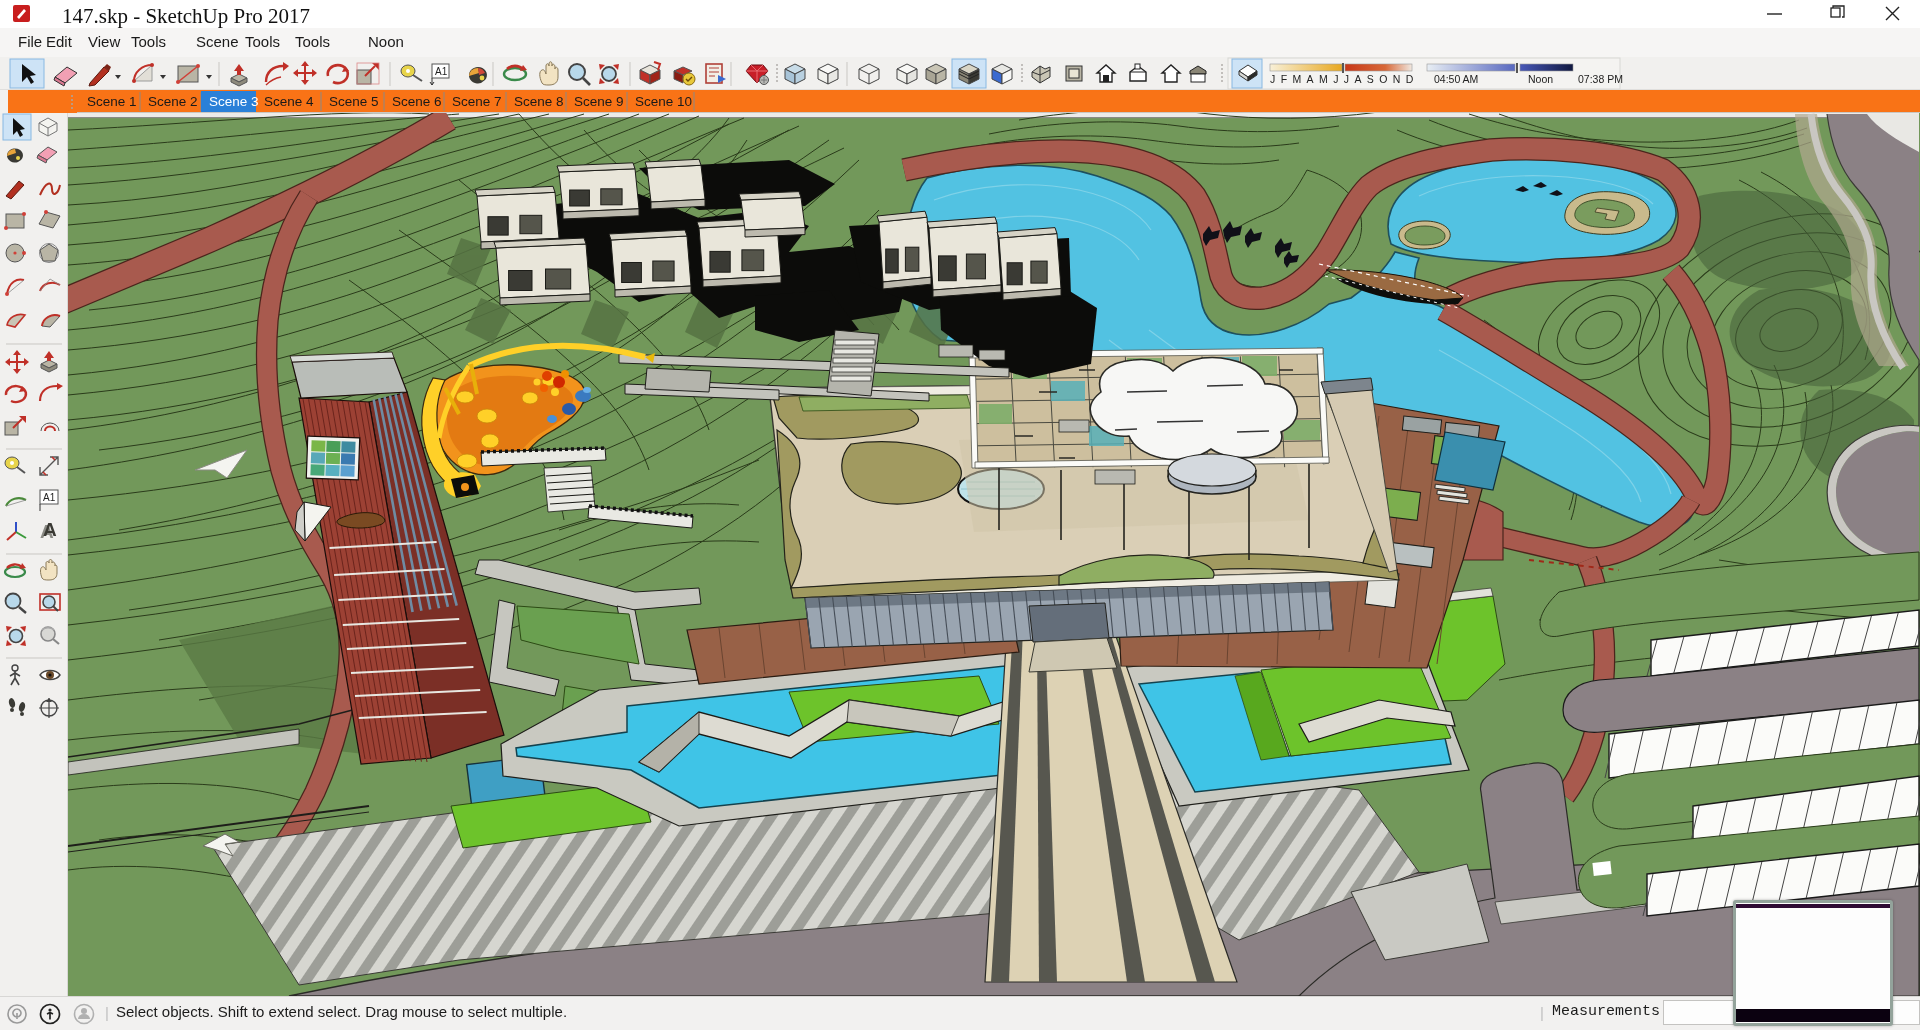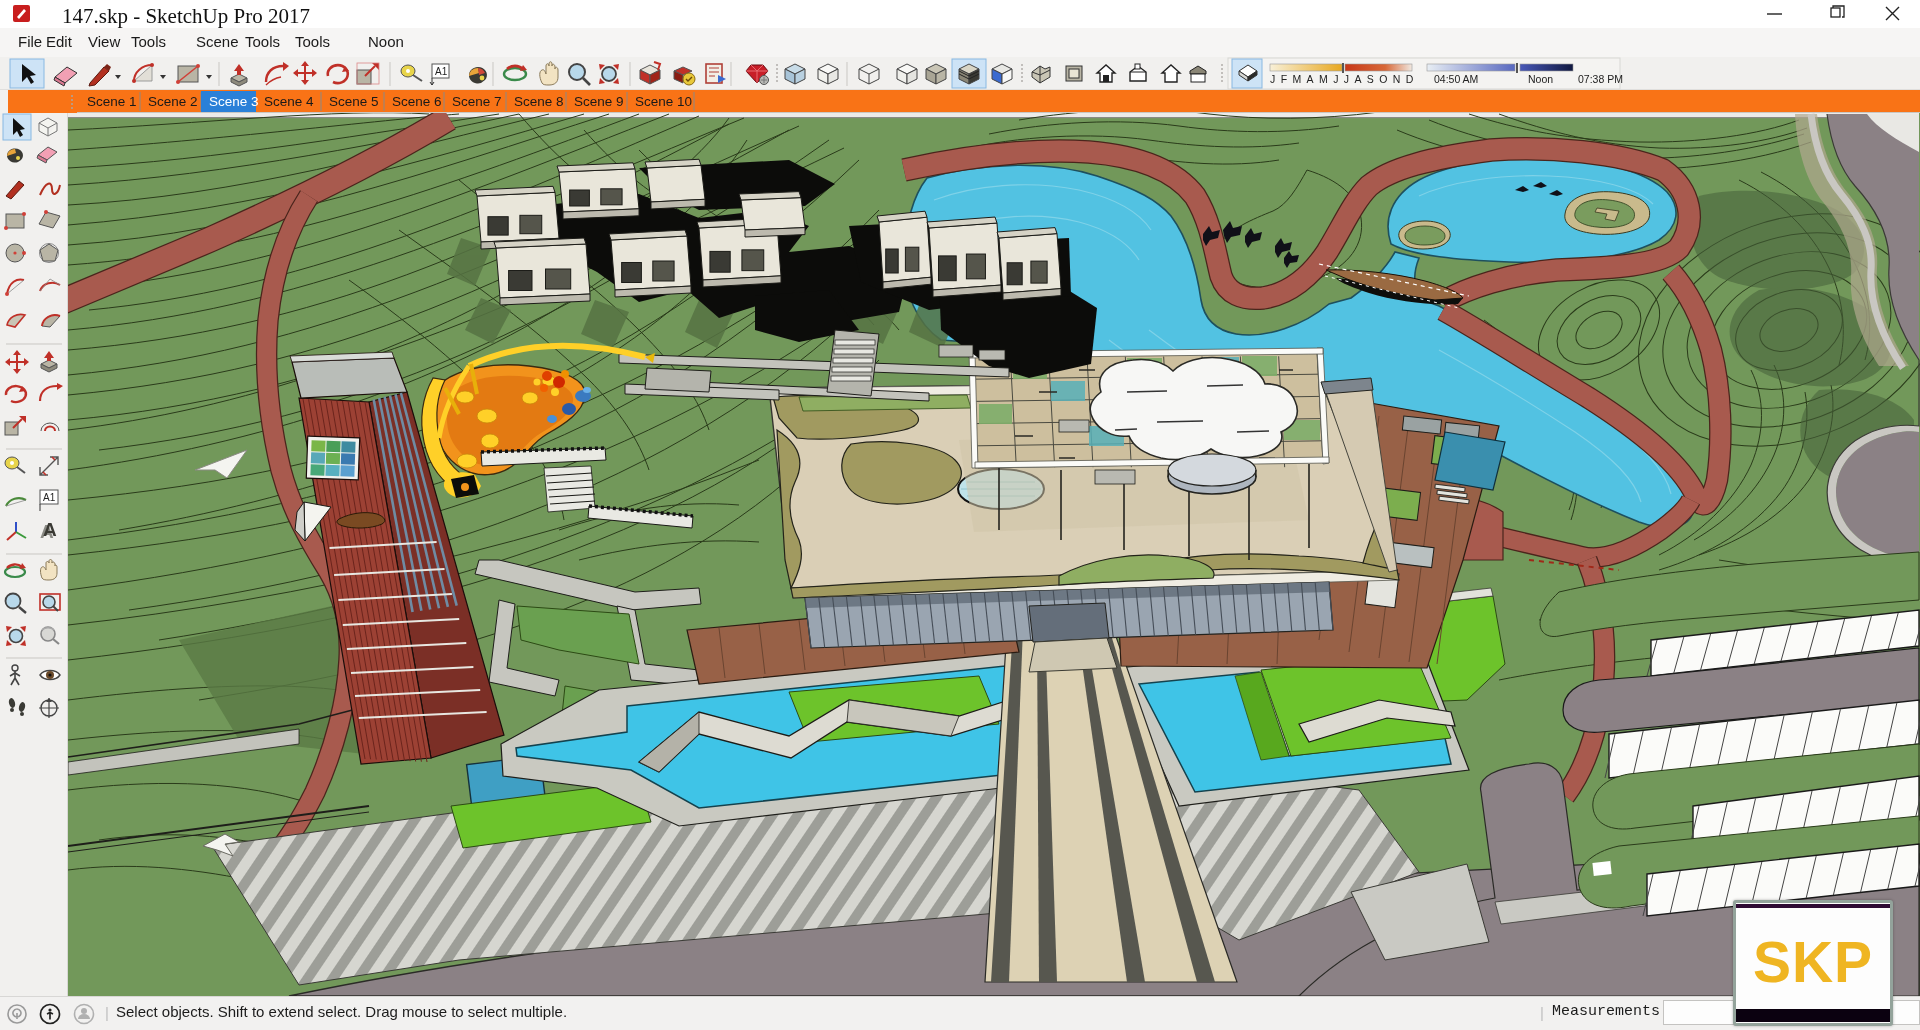--- a/index.html
+++ b/index.html
@@ -1374,14 +1374,13 @@
   <div class="abs" style="left:1540px;top:7px;color:#c0c0c0;font-size:15px">|</div>
 
   <div class="abs" style="left:1552px;top:6px;font-size:15px;color:#1c1c1c;font-family:Liberation Mono, monospace;">Measurements</div>
 
   <div class="abs" style="left:1663px;top:3px;width:257px;height:25px;background:#fdfdfd;border:1px solid #c4c3c1;box-sizing:border-box;"></div>
 </div>
 
 <div class="abs" style="left:1733px;top:900px;width:160px;height:126px;background:#fdfdfd;border:3px solid #93a39b;border-radius:3px;box-sizing:border-box;box-shadow:0 0 3px rgba(0,0,0,0.3);">
   <div class="abs" style="left:0px;top:1px;width:154px;height:4px;background:#2e0a33;"></div>
   <div class="abs" style="left:0px;top:106px;width:154px;height:13px;background:#0b0110;"></div>
-  <div class="abs" style="left:0;top:26px;width:154px;text-align:center;font-size:57px;font-weight:bold;color:#efb522;letter-spacing:1px;">SKP</div>
 </div>
 
 </body></html>

